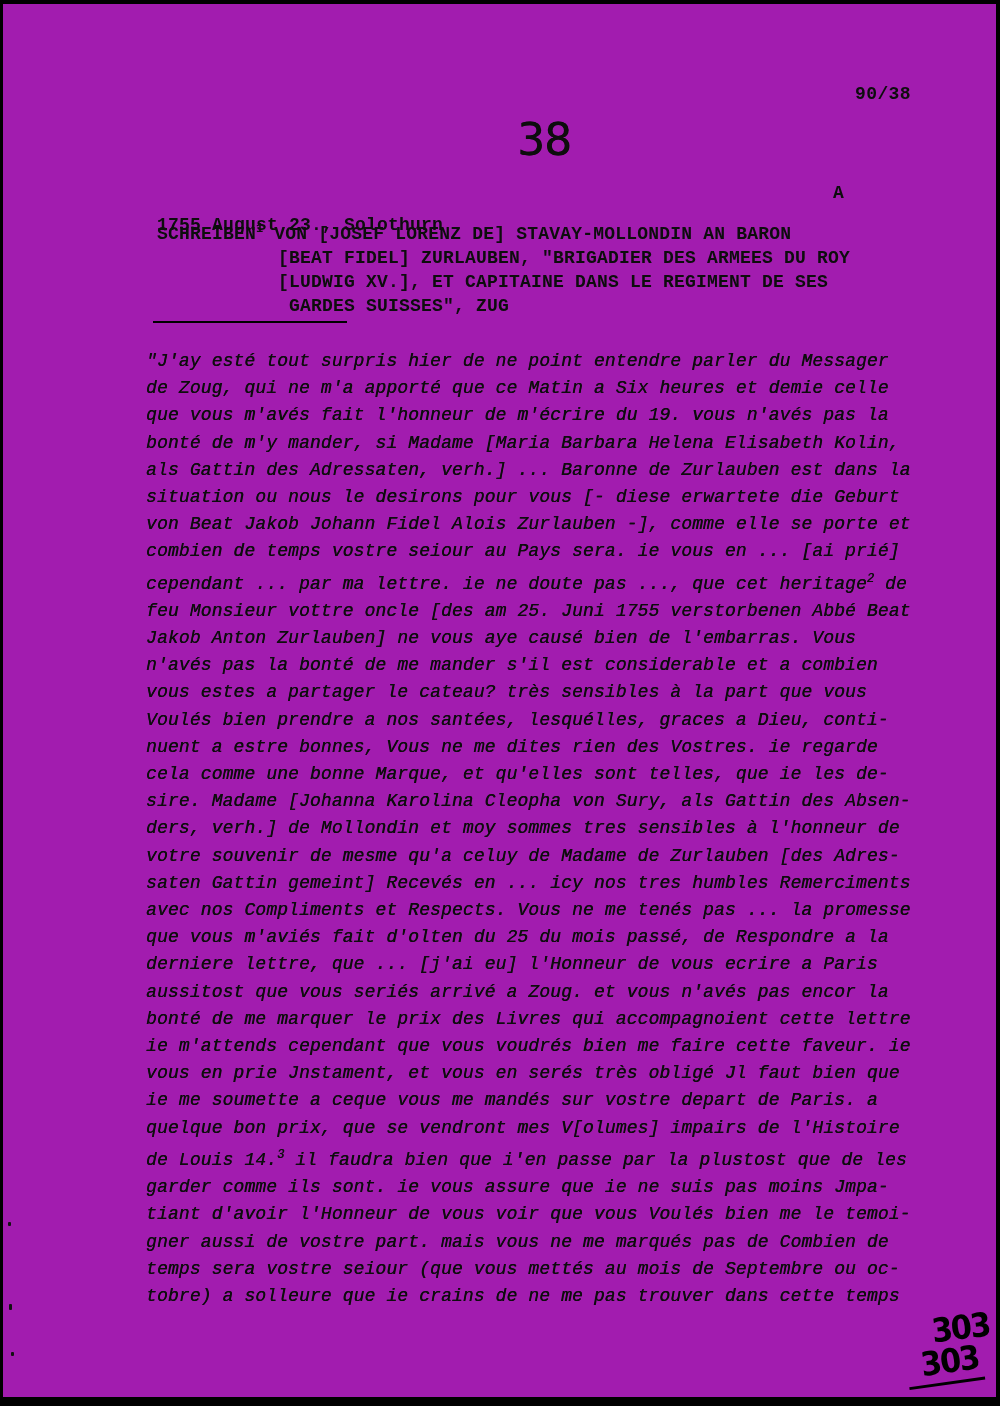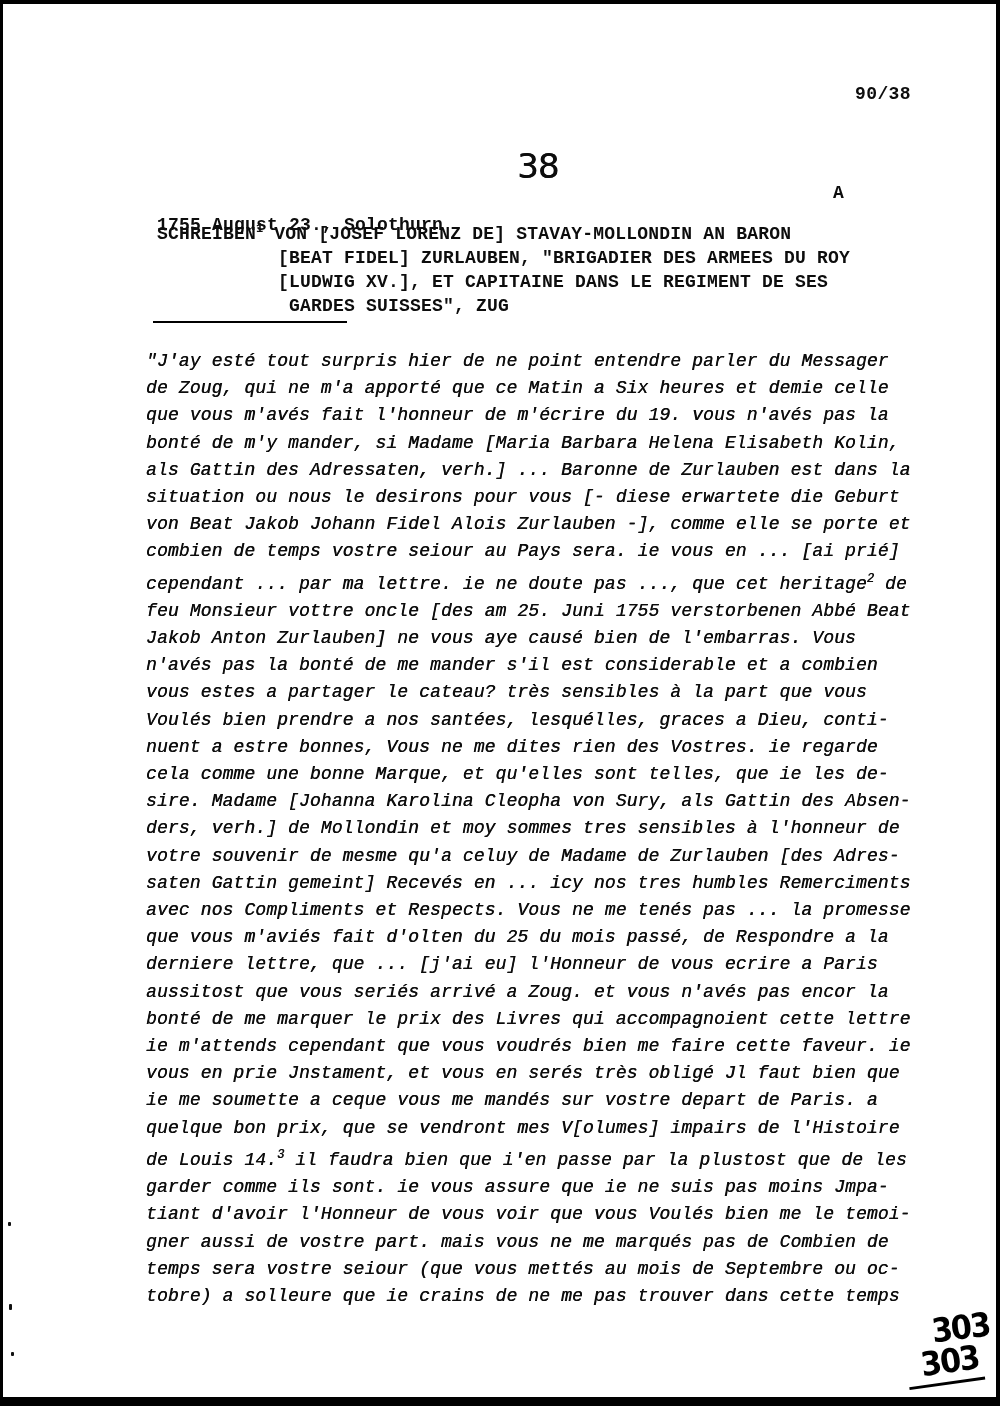--- a/index.html
+++ b/index.html
@@ -1,20 +1,20 @@
 <!DOCTYPE html>
 <html><head>
 <meta charset="utf-8">
 <style>
   html,body{margin:0;padding:0;background:#777;}
   .page{
     position:relative;
     width:1000px;height:1406px;
     margin:0 auto;
-    background:#ffffff;
+    background:#a21caf;
     overflow:hidden;
     font-family:"Liberation Mono","DejaVu Sans Mono",monospace;
     color:#0d0d0d;
   }
   .edge{position:absolute;background:#000;}
   .edge-top{top:0;left:0;right:0;height:4px;}
   .edge-bottom{bottom:0;left:0;right:0;height:9px;}
   .edge-left{top:0;bottom:0;left:0;width:3px;}
   .edge-right{top:0;bottom:0;right:0;width:4px;}
   .speck{position:absolute;background:#111;width:3px;height:4px;border-radius:1px;}
@@ -22,24 +22,23 @@
   .speck2{left:9px;top:1304px;height:6px;}
   .speck3{left:11px;top:1352px;}
 
   .folio{
     position:absolute;top:84px;left:855px;
     font-size:18px;font-weight:bold;letter-spacing:0.4px;white-space:pre;
   }
   .page-num{
     position:absolute;top:114px;left:517px;
     font-family:"DejaVu Sans","Liberation Sans",sans-serif;
-    font-size:34px;letter-spacing:-1px;
+    font-size:44px;letter-spacing:-1px;
     text-shadow:0.5px 0 0 currentColor;
     white-space:pre;
-    margin-top:32px;
   }
   .dateline{
     position:absolute;top:183px;left:157px;
     font-size:18px;font-weight:bold;letter-spacing:0.2px;white-space:pre;margin-top:32px;
   }
   .letter-code{
     position:absolute;top:183px;left:833px;
     font-size:18px;font-weight:bold;
   }
   .heading{

